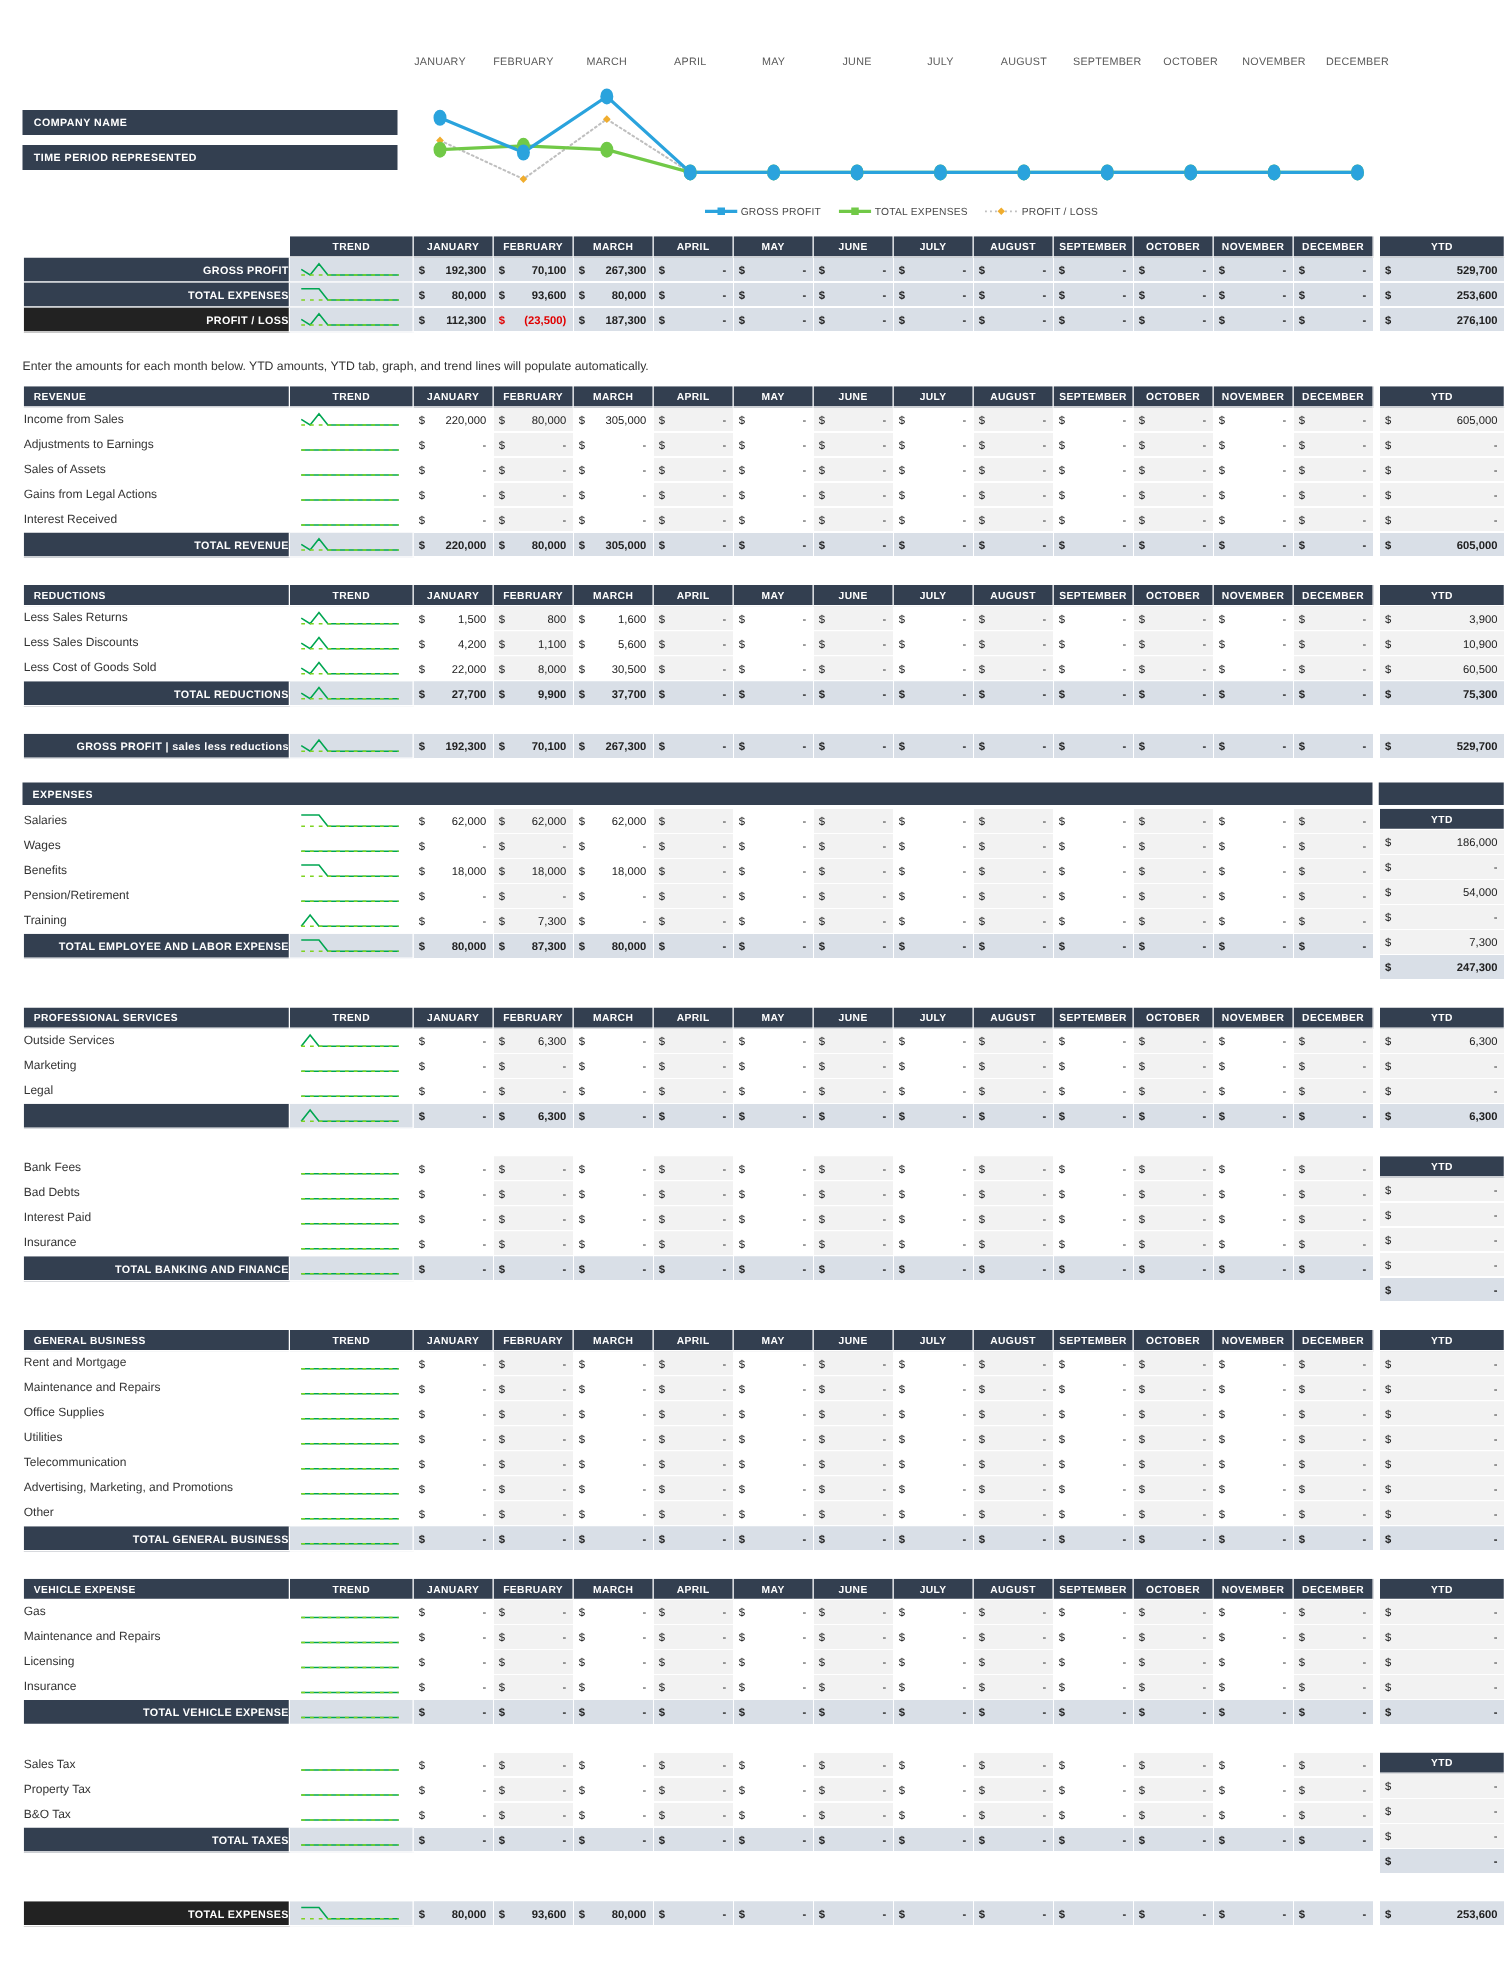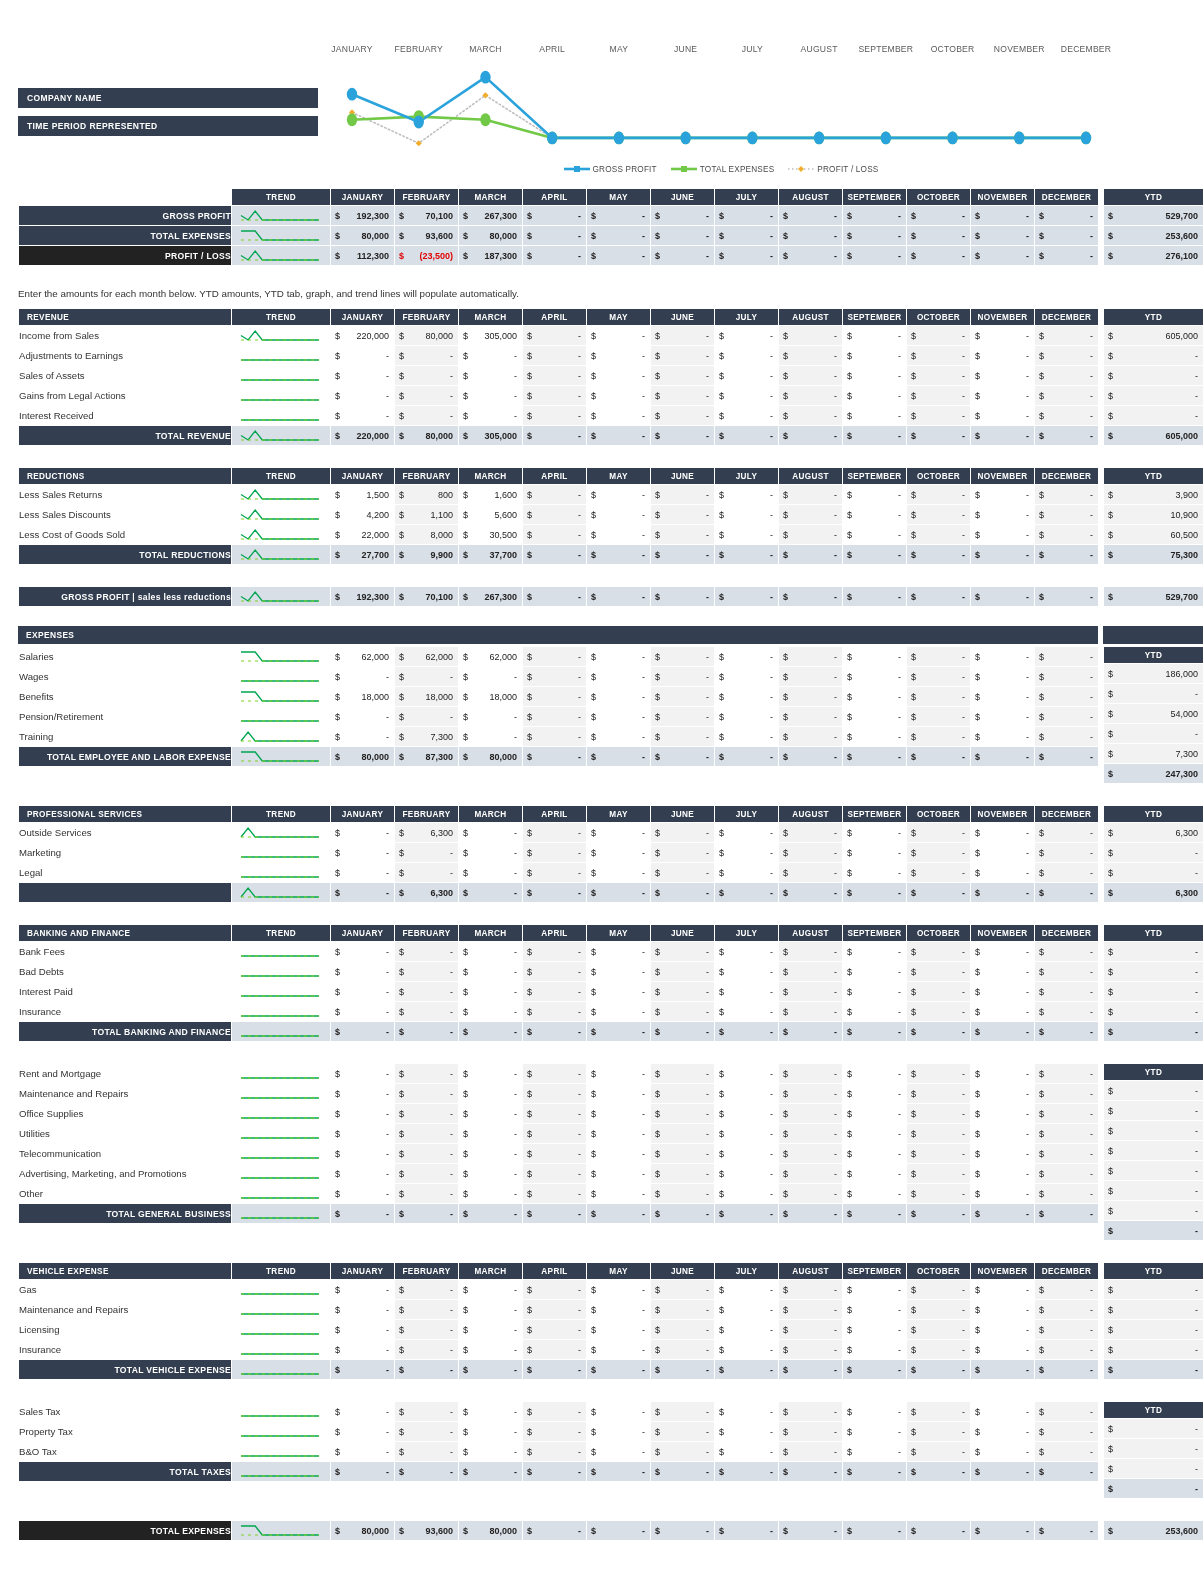--- a/index.html
+++ b/index.html
@@ -1851,377 +1851,377 @@
           <col style="width: 64px;">
           <col style="width: 64px;">
           <col style="width: 64px;">
           <col style="width: 64px;">
           <col style="width: 64px;">
           <col style="width: 64px;">
           <col style="width: 64px;">
         </colgroup>
         <tbody>
           <tr>
-            <th class="hdrcell left">BANKING AND FINANCE</th>
+            <td class="labelcell">Bank Fees</td>
+            <td class="trendcell">
+              <svg width="84" height="14" class="spark">
+                <polyline points="2,11 9.09090909090909,11 16.18181818181818,11 23.27272727272727,11 30.363636363636363,11 37.45454545454545,11 44.54545454545454,11 51.63636363636363,11 58.72727272727273,11 65.81818181818181,11 72.9090909090909,11 80,11" fill="none" stroke="#00a651" stroke-width="1.3"></polyline>
+                <polyline points="2,11 9.09090909090909,11 16.18181818181818,11 23.27272727272727,11 30.363636363636363,11 37.45454545454545,11 44.54545454545454,11 51.63636363636363,11 58.72727272727273,11 65.81818181818181,11 72.9090909090909,11 80,11" fill="none" stroke="#7ed321" stroke-width="1.2" stroke-dasharray="3,4"></polyline>
+              </svg>
+            </td>
+            <td class="moneycell ">
+              <span class="cur">$</span>
+              <span class="amt">-</span>
+            </td>
+            <td class="moneycell alt">
+              <span class="cur">$</span>
+              <span class="amt">-</span>
+            </td>
+            <td class="moneycell ">
+              <span class="cur">$</span>
+              <span class="amt">-</span>
+            </td>
+            <td class="moneycell alt">
+              <span class="cur">$</span>
+              <span class="amt">-</span>
+            </td>
+            <td class="moneycell ">
+              <span class="cur">$</span>
+              <span class="amt">-</span>
+            </td>
+            <td class="moneycell alt">
+              <span class="cur">$</span>
+              <span class="amt">-</span>
+            </td>
+            <td class="moneycell ">
+              <span class="cur">$</span>
+              <span class="amt">-</span>
+            </td>
+            <td class="moneycell alt">
+              <span class="cur">$</span>
+              <span class="amt">-</span>
+            </td>
+            <td class="moneycell ">
+              <span class="cur">$</span>
+              <span class="amt">-</span>
+            </td>
+            <td class="moneycell alt">
+              <span class="cur">$</span>
+              <span class="amt">-</span>
+            </td>
+            <td class="moneycell ">
+              <span class="cur">$</span>
+              <span class="amt">-</span>
+            </td>
+            <td class="moneycell alt">
+              <span class="cur">$</span>
+              <span class="amt">-</span>
+            </td>
+          </tr>
+          <tr>
+            <td class="labelcell">Bad Debts</td>
+            <td class="trendcell">
+              <svg width="84" height="14" class="spark">
+                <polyline points="2,11 9.09090909090909,11 16.18181818181818,11 23.27272727272727,11 30.363636363636363,11 37.45454545454545,11 44.54545454545454,11 51.63636363636363,11 58.72727272727273,11 65.81818181818181,11 72.9090909090909,11 80,11" fill="none" stroke="#00a651" stroke-width="1.3"></polyline>
+                <polyline points="2,11 9.09090909090909,11 16.18181818181818,11 23.27272727272727,11 30.363636363636363,11 37.45454545454545,11 44.54545454545454,11 51.63636363636363,11 58.72727272727273,11 65.81818181818181,11 72.9090909090909,11 80,11" fill="none" stroke="#7ed321" stroke-width="1.2" stroke-dasharray="3,4"></polyline>
+              </svg>
+            </td>
+            <td class="moneycell ">
+              <span class="cur">$</span>
+              <span class="amt">-</span>
+            </td>
+            <td class="moneycell alt">
+              <span class="cur">$</span>
+              <span class="amt">-</span>
+            </td>
+            <td class="moneycell ">
+              <span class="cur">$</span>
+              <span class="amt">-</span>
+            </td>
+            <td class="moneycell alt">
+              <span class="cur">$</span>
+              <span class="amt">-</span>
+            </td>
+            <td class="moneycell ">
+              <span class="cur">$</span>
+              <span class="amt">-</span>
+            </td>
+            <td class="moneycell alt">
+              <span class="cur">$</span>
+              <span class="amt">-</span>
+            </td>
+            <td class="moneycell ">
+              <span class="cur">$</span>
+              <span class="amt">-</span>
+            </td>
+            <td class="moneycell alt">
+              <span class="cur">$</span>
+              <span class="amt">-</span>
+            </td>
+            <td class="moneycell ">
+              <span class="cur">$</span>
+              <span class="amt">-</span>
+            </td>
+            <td class="moneycell alt">
+              <span class="cur">$</span>
+              <span class="amt">-</span>
+            </td>
+            <td class="moneycell ">
+              <span class="cur">$</span>
+              <span class="amt">-</span>
+            </td>
+            <td class="moneycell alt">
+              <span class="cur">$</span>
+              <span class="amt">-</span>
+            </td>
+          </tr>
+          <tr>
+            <td class="labelcell">Interest Paid</td>
+            <td class="trendcell">
+              <svg width="84" height="14" class="spark">
+                <polyline points="2,11 9.09090909090909,11 16.18181818181818,11 23.27272727272727,11 30.363636363636363,11 37.45454545454545,11 44.54545454545454,11 51.63636363636363,11 58.72727272727273,11 65.81818181818181,11 72.9090909090909,11 80,11" fill="none" stroke="#00a651" stroke-width="1.3"></polyline>
+                <polyline points="2,11 9.09090909090909,11 16.18181818181818,11 23.27272727272727,11 30.363636363636363,11 37.45454545454545,11 44.54545454545454,11 51.63636363636363,11 58.72727272727273,11 65.81818181818181,11 72.9090909090909,11 80,11" fill="none" stroke="#7ed321" stroke-width="1.2" stroke-dasharray="3,4"></polyline>
+              </svg>
+            </td>
+            <td class="moneycell ">
+              <span class="cur">$</span>
+              <span class="amt">-</span>
+            </td>
+            <td class="moneycell alt">
+              <span class="cur">$</span>
+              <span class="amt">-</span>
+            </td>
+            <td class="moneycell ">
+              <span class="cur">$</span>
+              <span class="amt">-</span>
+            </td>
+            <td class="moneycell alt">
+              <span class="cur">$</span>
+              <span class="amt">-</span>
+            </td>
+            <td class="moneycell ">
+              <span class="cur">$</span>
+              <span class="amt">-</span>
+            </td>
+            <td class="moneycell alt">
+              <span class="cur">$</span>
+              <span class="amt">-</span>
+            </td>
+            <td class="moneycell ">
+              <span class="cur">$</span>
+              <span class="amt">-</span>
+            </td>
+            <td class="moneycell alt">
+              <span class="cur">$</span>
+              <span class="amt">-</span>
+            </td>
+            <td class="moneycell ">
+              <span class="cur">$</span>
+              <span class="amt">-</span>
+            </td>
+            <td class="moneycell alt">
+              <span class="cur">$</span>
+              <span class="amt">-</span>
+            </td>
+            <td class="moneycell ">
+              <span class="cur">$</span>
+              <span class="amt">-</span>
+            </td>
+            <td class="moneycell alt">
+              <span class="cur">$</span>
+              <span class="amt">-</span>
+            </td>
+          </tr>
+          <tr>
+            <td class="labelcell">Insurance</td>
+            <td class="trendcell">
+              <svg width="84" height="14" class="spark">
+                <polyline points="2,11 9.09090909090909,11 16.18181818181818,11 23.27272727272727,11 30.363636363636363,11 37.45454545454545,11 44.54545454545454,11 51.63636363636363,11 58.72727272727273,11 65.81818181818181,11 72.9090909090909,11 80,11" fill="none" stroke="#00a651" stroke-width="1.3"></polyline>
+                <polyline points="2,11 9.09090909090909,11 16.18181818181818,11 23.27272727272727,11 30.363636363636363,11 37.45454545454545,11 44.54545454545454,11 51.63636363636363,11 58.72727272727273,11 65.81818181818181,11 72.9090909090909,11 80,11" fill="none" stroke="#7ed321" stroke-width="1.2" stroke-dasharray="3,4"></polyline>
+              </svg>
+            </td>
+            <td class="moneycell ">
+              <span class="cur">$</span>
+              <span class="amt">-</span>
+            </td>
+            <td class="moneycell alt">
+              <span class="cur">$</span>
+              <span class="amt">-</span>
+            </td>
+            <td class="moneycell ">
+              <span class="cur">$</span>
+              <span class="amt">-</span>
+            </td>
+            <td class="moneycell alt">
+              <span class="cur">$</span>
+              <span class="amt">-</span>
+            </td>
+            <td class="moneycell ">
+              <span class="cur">$</span>
+              <span class="amt">-</span>
+            </td>
+            <td class="moneycell alt">
+              <span class="cur">$</span>
+              <span class="amt">-</span>
+            </td>
+            <td class="moneycell ">
+              <span class="cur">$</span>
+              <span class="amt">-</span>
+            </td>
+            <td class="moneycell alt">
+              <span class="cur">$</span>
+              <span class="amt">-</span>
+            </td>
+            <td class="moneycell ">
+              <span class="cur">$</span>
+              <span class="amt">-</span>
+            </td>
+            <td class="moneycell alt">
+              <span class="cur">$</span>
+              <span class="amt">-</span>
+            </td>
+            <td class="moneycell ">
+              <span class="cur">$</span>
+              <span class="amt">-</span>
+            </td>
+            <td class="moneycell alt">
+              <span class="cur">$</span>
+              <span class="amt">-</span>
+            </td>
+          </tr>
+          <tr>
+            <td class="rowhdr">TOTAL BANKING AND FINANCE</td>
+            <td class="trendcell tot">
+              <svg width="84" height="14" class="spark">
+                <polyline points="2,11 9.09090909090909,11 16.18181818181818,11 23.27272727272727,11 30.363636363636363,11 37.45454545454545,11 44.54545454545454,11 51.63636363636363,11 58.72727272727273,11 65.81818181818181,11 72.9090909090909,11 80,11" fill="none" stroke="#00a651" stroke-width="1.3"></polyline>
+                <polyline points="2,11 9.09090909090909,11 16.18181818181818,11 23.27272727272727,11 30.363636363636363,11 37.45454545454545,11 44.54545454545454,11 51.63636363636363,11 58.72727272727273,11 65.81818181818181,11 72.9090909090909,11 80,11" fill="none" stroke="#7ed321" stroke-width="1.2" stroke-dasharray="3,4"></polyline>
+              </svg>
+            </td>
+            <td class="moneycell tot">
+              <span class="cur">$</span>
+              <span class="amt">-</span>
+            </td>
+            <td class="moneycell tot">
+              <span class="cur">$</span>
+              <span class="amt">-</span>
+            </td>
+            <td class="moneycell tot">
+              <span class="cur">$</span>
+              <span class="amt">-</span>
+            </td>
+            <td class="moneycell tot">
+              <span class="cur">$</span>
+              <span class="amt">-</span>
+            </td>
+            <td class="moneycell tot">
+              <span class="cur">$</span>
+              <span class="amt">-</span>
+            </td>
+            <td class="moneycell tot">
+              <span class="cur">$</span>
+              <span class="amt">-</span>
+            </td>
+            <td class="moneycell tot">
+              <span class="cur">$</span>
+              <span class="amt">-</span>
+            </td>
+            <td class="moneycell tot">
+              <span class="cur">$</span>
+              <span class="amt">-</span>
+            </td>
+            <td class="moneycell tot">
+              <span class="cur">$</span>
+              <span class="amt">-</span>
+            </td>
+            <td class="moneycell tot">
+              <span class="cur">$</span>
+              <span class="amt">-</span>
+            </td>
+            <td class="moneycell tot">
+              <span class="cur">$</span>
+              <span class="amt">-</span>
+            </td>
+            <td class="moneycell tot">
+              <span class="cur">$</span>
+              <span class="amt">-</span>
+            </td>
+          </tr>
+        </tbody>
+      </table>
+      <table class="grid" style="left: 1103px; top: 924px; width: 100px;">
+        <tbody>
+          <tr>
+            <th class="hdrcell" style="width: 100px;">YTD</th>
+          </tr>
+          <tr>
+            <td class="moneycell ytdcell" style="width: 100px;">
+              <span class="cur">$</span>
+              <span class="amt">-</span>
+            </td>
+          </tr>
+          <tr>
+            <td class="moneycell ytdcell" style="width: 100px;">
+              <span class="cur">$</span>
+              <span class="amt">-</span>
+            </td>
+          </tr>
+          <tr>
+            <td class="moneycell ytdcell" style="width: 100px;">
+              <span class="cur">$</span>
+              <span class="amt">-</span>
+            </td>
+          </tr>
+          <tr>
+            <td class="moneycell ytdcell" style="width: 100px;">
+              <span class="cur">$</span>
+              <span class="amt">-</span>
+            </td>
+          </tr>
+          <tr>
+            <td class="moneycell tot" style="width: 100px;">
+              <span class="cur">$</span>
+              <span class="amt">-</span>
+            </td>
+          </tr>
+        </tbody>
+      </table>
+      <table class="grid" style="left: 18px; top: 1063px;">
+        <colgroup>
+          <col style="width: 213px;">
+          <col style="width: 99px;">
+          <col style="width: 64px;">
+          <col style="width: 64px;">
+          <col style="width: 64px;">
+          <col style="width: 64px;">
+          <col style="width: 64px;">
+          <col style="width: 64px;">
+          <col style="width: 64px;">
+          <col style="width: 64px;">
+          <col style="width: 64px;">
+          <col style="width: 64px;">
+          <col style="width: 64px;">
+          <col style="width: 64px;">
+        </colgroup>
+        <tbody>
+          <tr>
+            <th class="hdrcell left">GENERAL BUSINESS</th>
             <th class="hdrcell">TREND</th>
             <th class="hdrcell">JANUARY</th>
             <th class="hdrcell">FEBRUARY</th>
             <th class="hdrcell">MARCH</th>
             <th class="hdrcell">APRIL</th>
             <th class="hdrcell">MAY</th>
             <th class="hdrcell">JUNE</th>
             <th class="hdrcell">JULY</th>
             <th class="hdrcell">AUGUST</th>
             <th class="hdrcell">SEPTEMBER</th>
             <th class="hdrcell">OCTOBER</th>
             <th class="hdrcell">NOVEMBER</th>
             <th class="hdrcell">DECEMBER</th>
           </tr>
-          <tr>
-            <td class="labelcell">Bank Fees</td>
-            <td class="trendcell">
-              <svg width="84" height="14" class="spark">
-                <polyline points="2,11 9.09090909090909,11 16.18181818181818,11 23.27272727272727,11 30.363636363636363,11 37.45454545454545,11 44.54545454545454,11 51.63636363636363,11 58.72727272727273,11 65.81818181818181,11 72.9090909090909,11 80,11" fill="none" stroke="#00a651" stroke-width="1.3"></polyline>
-                <polyline points="2,11 9.09090909090909,11 16.18181818181818,11 23.27272727272727,11 30.363636363636363,11 37.45454545454545,11 44.54545454545454,11 51.63636363636363,11 58.72727272727273,11 65.81818181818181,11 72.9090909090909,11 80,11" fill="none" stroke="#7ed321" stroke-width="1.2" stroke-dasharray="3,4"></polyline>
-              </svg>
-            </td>
-            <td class="moneycell ">
-              <span class="cur">$</span>
-              <span class="amt">-</span>
-            </td>
-            <td class="moneycell alt">
-              <span class="cur">$</span>
-              <span class="amt">-</span>
-            </td>
-            <td class="moneycell ">
-              <span class="cur">$</span>
-              <span class="amt">-</span>
-            </td>
-            <td class="moneycell alt">
-              <span class="cur">$</span>
-              <span class="amt">-</span>
-            </td>
-            <td class="moneycell ">
-              <span class="cur">$</span>
-              <span class="amt">-</span>
-            </td>
-            <td class="moneycell alt">
-              <span class="cur">$</span>
-              <span class="amt">-</span>
-            </td>
-            <td class="moneycell ">
-              <span class="cur">$</span>
-              <span class="amt">-</span>
-            </td>
-            <td class="moneycell alt">
-              <span class="cur">$</span>
-              <span class="amt">-</span>
-            </td>
-            <td class="moneycell ">
-              <span class="cur">$</span>
-              <span class="amt">-</span>
-            </td>
-            <td class="moneycell alt">
-              <span class="cur">$</span>
-              <span class="amt">-</span>
-            </td>
-            <td class="moneycell ">
-              <span class="cur">$</span>
-              <span class="amt">-</span>
-            </td>
-            <td class="moneycell alt">
-              <span class="cur">$</span>
-              <span class="amt">-</span>
-            </td>
-          </tr>
-          <tr>
-            <td class="labelcell">Bad Debts</td>
-            <td class="trendcell">
-              <svg width="84" height="14" class="spark">
-                <polyline points="2,11 9.09090909090909,11 16.18181818181818,11 23.27272727272727,11 30.363636363636363,11 37.45454545454545,11 44.54545454545454,11 51.63636363636363,11 58.72727272727273,11 65.81818181818181,11 72.9090909090909,11 80,11" fill="none" stroke="#00a651" stroke-width="1.3"></polyline>
-                <polyline points="2,11 9.09090909090909,11 16.18181818181818,11 23.27272727272727,11 30.363636363636363,11 37.45454545454545,11 44.54545454545454,11 51.63636363636363,11 58.72727272727273,11 65.81818181818181,11 72.9090909090909,11 80,11" fill="none" stroke="#7ed321" stroke-width="1.2" stroke-dasharray="3,4"></polyline>
-              </svg>
-            </td>
-            <td class="moneycell ">
-              <span class="cur">$</span>
-              <span class="amt">-</span>
-            </td>
-            <td class="moneycell alt">
-              <span class="cur">$</span>
-              <span class="amt">-</span>
-            </td>
-            <td class="moneycell ">
-              <span class="cur">$</span>
-              <span class="amt">-</span>
-            </td>
-            <td class="moneycell alt">
-              <span class="cur">$</span>
-              <span class="amt">-</span>
-            </td>
-            <td class="moneycell ">
-              <span class="cur">$</span>
-              <span class="amt">-</span>
-            </td>
-            <td class="moneycell alt">
-              <span class="cur">$</span>
-              <span class="amt">-</span>
-            </td>
-            <td class="moneycell ">
-              <span class="cur">$</span>
-              <span class="amt">-</span>
-            </td>
-            <td class="moneycell alt">
-              <span class="cur">$</span>
-              <span class="amt">-</span>
-            </td>
-            <td class="moneycell ">
-              <span class="cur">$</span>
-              <span class="amt">-</span>
-            </td>
-            <td class="moneycell alt">
-              <span class="cur">$</span>
-              <span class="amt">-</span>
-            </td>
-            <td class="moneycell ">
-              <span class="cur">$</span>
-              <span class="amt">-</span>
-            </td>
-            <td class="moneycell alt">
-              <span class="cur">$</span>
-              <span class="amt">-</span>
-            </td>
-          </tr>
-          <tr>
-            <td class="labelcell">Interest Paid</td>
-            <td class="trendcell">
-              <svg width="84" height="14" class="spark">
-                <polyline points="2,11 9.09090909090909,11 16.18181818181818,11 23.27272727272727,11 30.363636363636363,11 37.45454545454545,11 44.54545454545454,11 51.63636363636363,11 58.72727272727273,11 65.81818181818181,11 72.9090909090909,11 80,11" fill="none" stroke="#00a651" stroke-width="1.3"></polyline>
-                <polyline points="2,11 9.09090909090909,11 16.18181818181818,11 23.27272727272727,11 30.363636363636363,11 37.45454545454545,11 44.54545454545454,11 51.63636363636363,11 58.72727272727273,11 65.81818181818181,11 72.9090909090909,11 80,11" fill="none" stroke="#7ed321" stroke-width="1.2" stroke-dasharray="3,4"></polyline>
-              </svg>
-            </td>
-            <td class="moneycell ">
-              <span class="cur">$</span>
-              <span class="amt">-</span>
-            </td>
-            <td class="moneycell alt">
-              <span class="cur">$</span>
-              <span class="amt">-</span>
-            </td>
-            <td class="moneycell ">
-              <span class="cur">$</span>
-              <span class="amt">-</span>
-            </td>
-            <td class="moneycell alt">
-              <span class="cur">$</span>
-              <span class="amt">-</span>
-            </td>
-            <td class="moneycell ">
-              <span class="cur">$</span>
-              <span class="amt">-</span>
-            </td>
-            <td class="moneycell alt">
-              <span class="cur">$</span>
-              <span class="amt">-</span>
-            </td>
-            <td class="moneycell ">
-              <span class="cur">$</span>
-              <span class="amt">-</span>
-            </td>
-            <td class="moneycell alt">
-              <span class="cur">$</span>
-              <span class="amt">-</span>
-            </td>
-            <td class="moneycell ">
-              <span class="cur">$</span>
-              <span class="amt">-</span>
-            </td>
-            <td class="moneycell alt">
-              <span class="cur">$</span>
-              <span class="amt">-</span>
-            </td>
-            <td class="moneycell ">
-              <span class="cur">$</span>
-              <span class="amt">-</span>
-            </td>
-            <td class="moneycell alt">
-              <span class="cur">$</span>
-              <span class="amt">-</span>
-            </td>
-          </tr>
-          <tr>
-            <td class="labelcell">Insurance</td>
-            <td class="trendcell">
-              <svg width="84" height="14" class="spark">
-                <polyline points="2,11 9.09090909090909,11 16.18181818181818,11 23.27272727272727,11 30.363636363636363,11 37.45454545454545,11 44.54545454545454,11 51.63636363636363,11 58.72727272727273,11 65.81818181818181,11 72.9090909090909,11 80,11" fill="none" stroke="#00a651" stroke-width="1.3"></polyline>
-                <polyline points="2,11 9.09090909090909,11 16.18181818181818,11 23.27272727272727,11 30.363636363636363,11 37.45454545454545,11 44.54545454545454,11 51.63636363636363,11 58.72727272727273,11 65.81818181818181,11 72.9090909090909,11 80,11" fill="none" stroke="#7ed321" stroke-width="1.2" stroke-dasharray="3,4"></polyline>
-              </svg>
-            </td>
-            <td class="moneycell ">
-              <span class="cur">$</span>
-              <span class="amt">-</span>
-            </td>
-            <td class="moneycell alt">
-              <span class="cur">$</span>
-              <span class="amt">-</span>
-            </td>
-            <td class="moneycell ">
-              <span class="cur">$</span>
-              <span class="amt">-</span>
-            </td>
-            <td class="moneycell alt">
-              <span class="cur">$</span>
-              <span class="amt">-</span>
-            </td>
-            <td class="moneycell ">
-              <span class="cur">$</span>
-              <span class="amt">-</span>
-            </td>
-            <td class="moneycell alt">
-              <span class="cur">$</span>
-              <span class="amt">-</span>
-            </td>
-            <td class="moneycell ">
-              <span class="cur">$</span>
-              <span class="amt">-</span>
-            </td>
-            <td class="moneycell alt">
-              <span class="cur">$</span>
-              <span class="amt">-</span>
-            </td>
-            <td class="moneycell ">
-              <span class="cur">$</span>
-              <span class="amt">-</span>
-            </td>
-            <td class="moneycell alt">
-              <span class="cur">$</span>
-              <span class="amt">-</span>
-            </td>
-            <td class="moneycell ">
-              <span class="cur">$</span>
-              <span class="amt">-</span>
-            </td>
-            <td class="moneycell alt">
-              <span class="cur">$</span>
-              <span class="amt">-</span>
-            </td>
-          </tr>
-          <tr>
-            <td class="rowhdr">TOTAL BANKING AND FINANCE</td>
-            <td class="trendcell tot">
-              <svg width="84" height="14" class="spark">
-                <polyline points="2,11 9.09090909090909,11 16.18181818181818,11 23.27272727272727,11 30.363636363636363,11 37.45454545454545,11 44.54545454545454,11 51.63636363636363,11 58.72727272727273,11 65.81818181818181,11 72.9090909090909,11 80,11" fill="none" stroke="#00a651" stroke-width="1.3"></polyline>
-                <polyline points="2,11 9.09090909090909,11 16.18181818181818,11 23.27272727272727,11 30.363636363636363,11 37.45454545454545,11 44.54545454545454,11 51.63636363636363,11 58.72727272727273,11 65.81818181818181,11 72.9090909090909,11 80,11" fill="none" stroke="#7ed321" stroke-width="1.2" stroke-dasharray="3,4"></polyline>
-              </svg>
-            </td>
-            <td class="moneycell tot">
-              <span class="cur">$</span>
-              <span class="amt">-</span>
-            </td>
-            <td class="moneycell tot">
-              <span class="cur">$</span>
-              <span class="amt">-</span>
-            </td>
-            <td class="moneycell tot">
-              <span class="cur">$</span>
-              <span class="amt">-</span>
-            </td>
-            <td class="moneycell tot">
-              <span class="cur">$</span>
-              <span class="amt">-</span>
-            </td>
-            <td class="moneycell tot">
-              <span class="cur">$</span>
-              <span class="amt">-</span>
-            </td>
-            <td class="moneycell tot">
-              <span class="cur">$</span>
-              <span class="amt">-</span>
-            </td>
-            <td class="moneycell tot">
-              <span class="cur">$</span>
-              <span class="amt">-</span>
-            </td>
-            <td class="moneycell tot">
-              <span class="cur">$</span>
-              <span class="amt">-</span>
-            </td>
-            <td class="moneycell tot">
-              <span class="cur">$</span>
-              <span class="amt">-</span>
-            </td>
-            <td class="moneycell tot">
-              <span class="cur">$</span>
-              <span class="amt">-</span>
-            </td>
-            <td class="moneycell tot">
-              <span class="cur">$</span>
-              <span class="amt">-</span>
-            </td>
-            <td class="moneycell tot">
-              <span class="cur">$</span>
-              <span class="amt">-</span>
-            </td>
-          </tr>
-        </tbody>
-      </table>
-      <table class="grid" style="left: 1103px; top: 924px; width: 100px;">
-        <tbody>
-          <tr>
-            <th class="hdrcell" style="width: 100px;">YTD</th>
-          </tr>
-          <tr>
-            <td class="moneycell ytdcell" style="width: 100px;">
-              <span class="cur">$</span>
-              <span class="amt">-</span>
-            </td>
-          </tr>
-          <tr>
-            <td class="moneycell ytdcell" style="width: 100px;">
-              <span class="cur">$</span>
-              <span class="amt">-</span>
-            </td>
-          </tr>
-          <tr>
-            <td class="moneycell ytdcell" style="width: 100px;">
-              <span class="cur">$</span>
-              <span class="amt">-</span>
-            </td>
-          </tr>
-          <tr>
-            <td class="moneycell ytdcell" style="width: 100px;">
-              <span class="cur">$</span>
-              <span class="amt">-</span>
-            </td>
-          </tr>
-          <tr>
-            <td class="moneycell tot" style="width: 100px;">
-              <span class="cur">$</span>
-              <span class="amt">-</span>
-            </td>
-          </tr>
-        </tbody>
-      </table>
-      <table class="grid" style="left: 18px; top: 1063px;">
-        <colgroup>
-          <col style="width: 213px;">
-          <col style="width: 99px;">
-          <col style="width: 64px;">
-          <col style="width: 64px;">
-          <col style="width: 64px;">
-          <col style="width: 64px;">
-          <col style="width: 64px;">
-          <col style="width: 64px;">
-          <col style="width: 64px;">
-          <col style="width: 64px;">
-          <col style="width: 64px;">
-          <col style="width: 64px;">
-          <col style="width: 64px;">
-          <col style="width: 64px;">
-        </colgroup>
-        <tbody>
           <tr>
             <td class="labelcell">Rent and Mortgage</td>
             <td class="trendcell">
               <svg width="84" height="14" class="spark">
                 <polyline points="2,11 9.09090909090909,11 16.18181818181818,11 23.27272727272727,11 30.363636363636363,11 37.45454545454545,11 44.54545454545454,11 51.63636363636363,11 58.72727272727273,11 65.81818181818181,11 72.9090909090909,11 80,11" fill="none" stroke="#00a651" stroke-width="1.3"></polyline>
                 <polyline points="2,11 9.09090909090909,11 16.18181818181818,11 23.27272727272727,11 30.363636363636363,11 37.45454545454545,11 44.54545454545454,11 51.63636363636363,11 58.72727272727273,11 65.81818181818181,11 72.9090909090909,11 80,11" fill="none" stroke="#7ed321" stroke-width="1.2" stroke-dasharray="3,4"></polyline>
               </svg>
             </td>
             <td class="moneycell ">
               <span class="cur">$</span>

